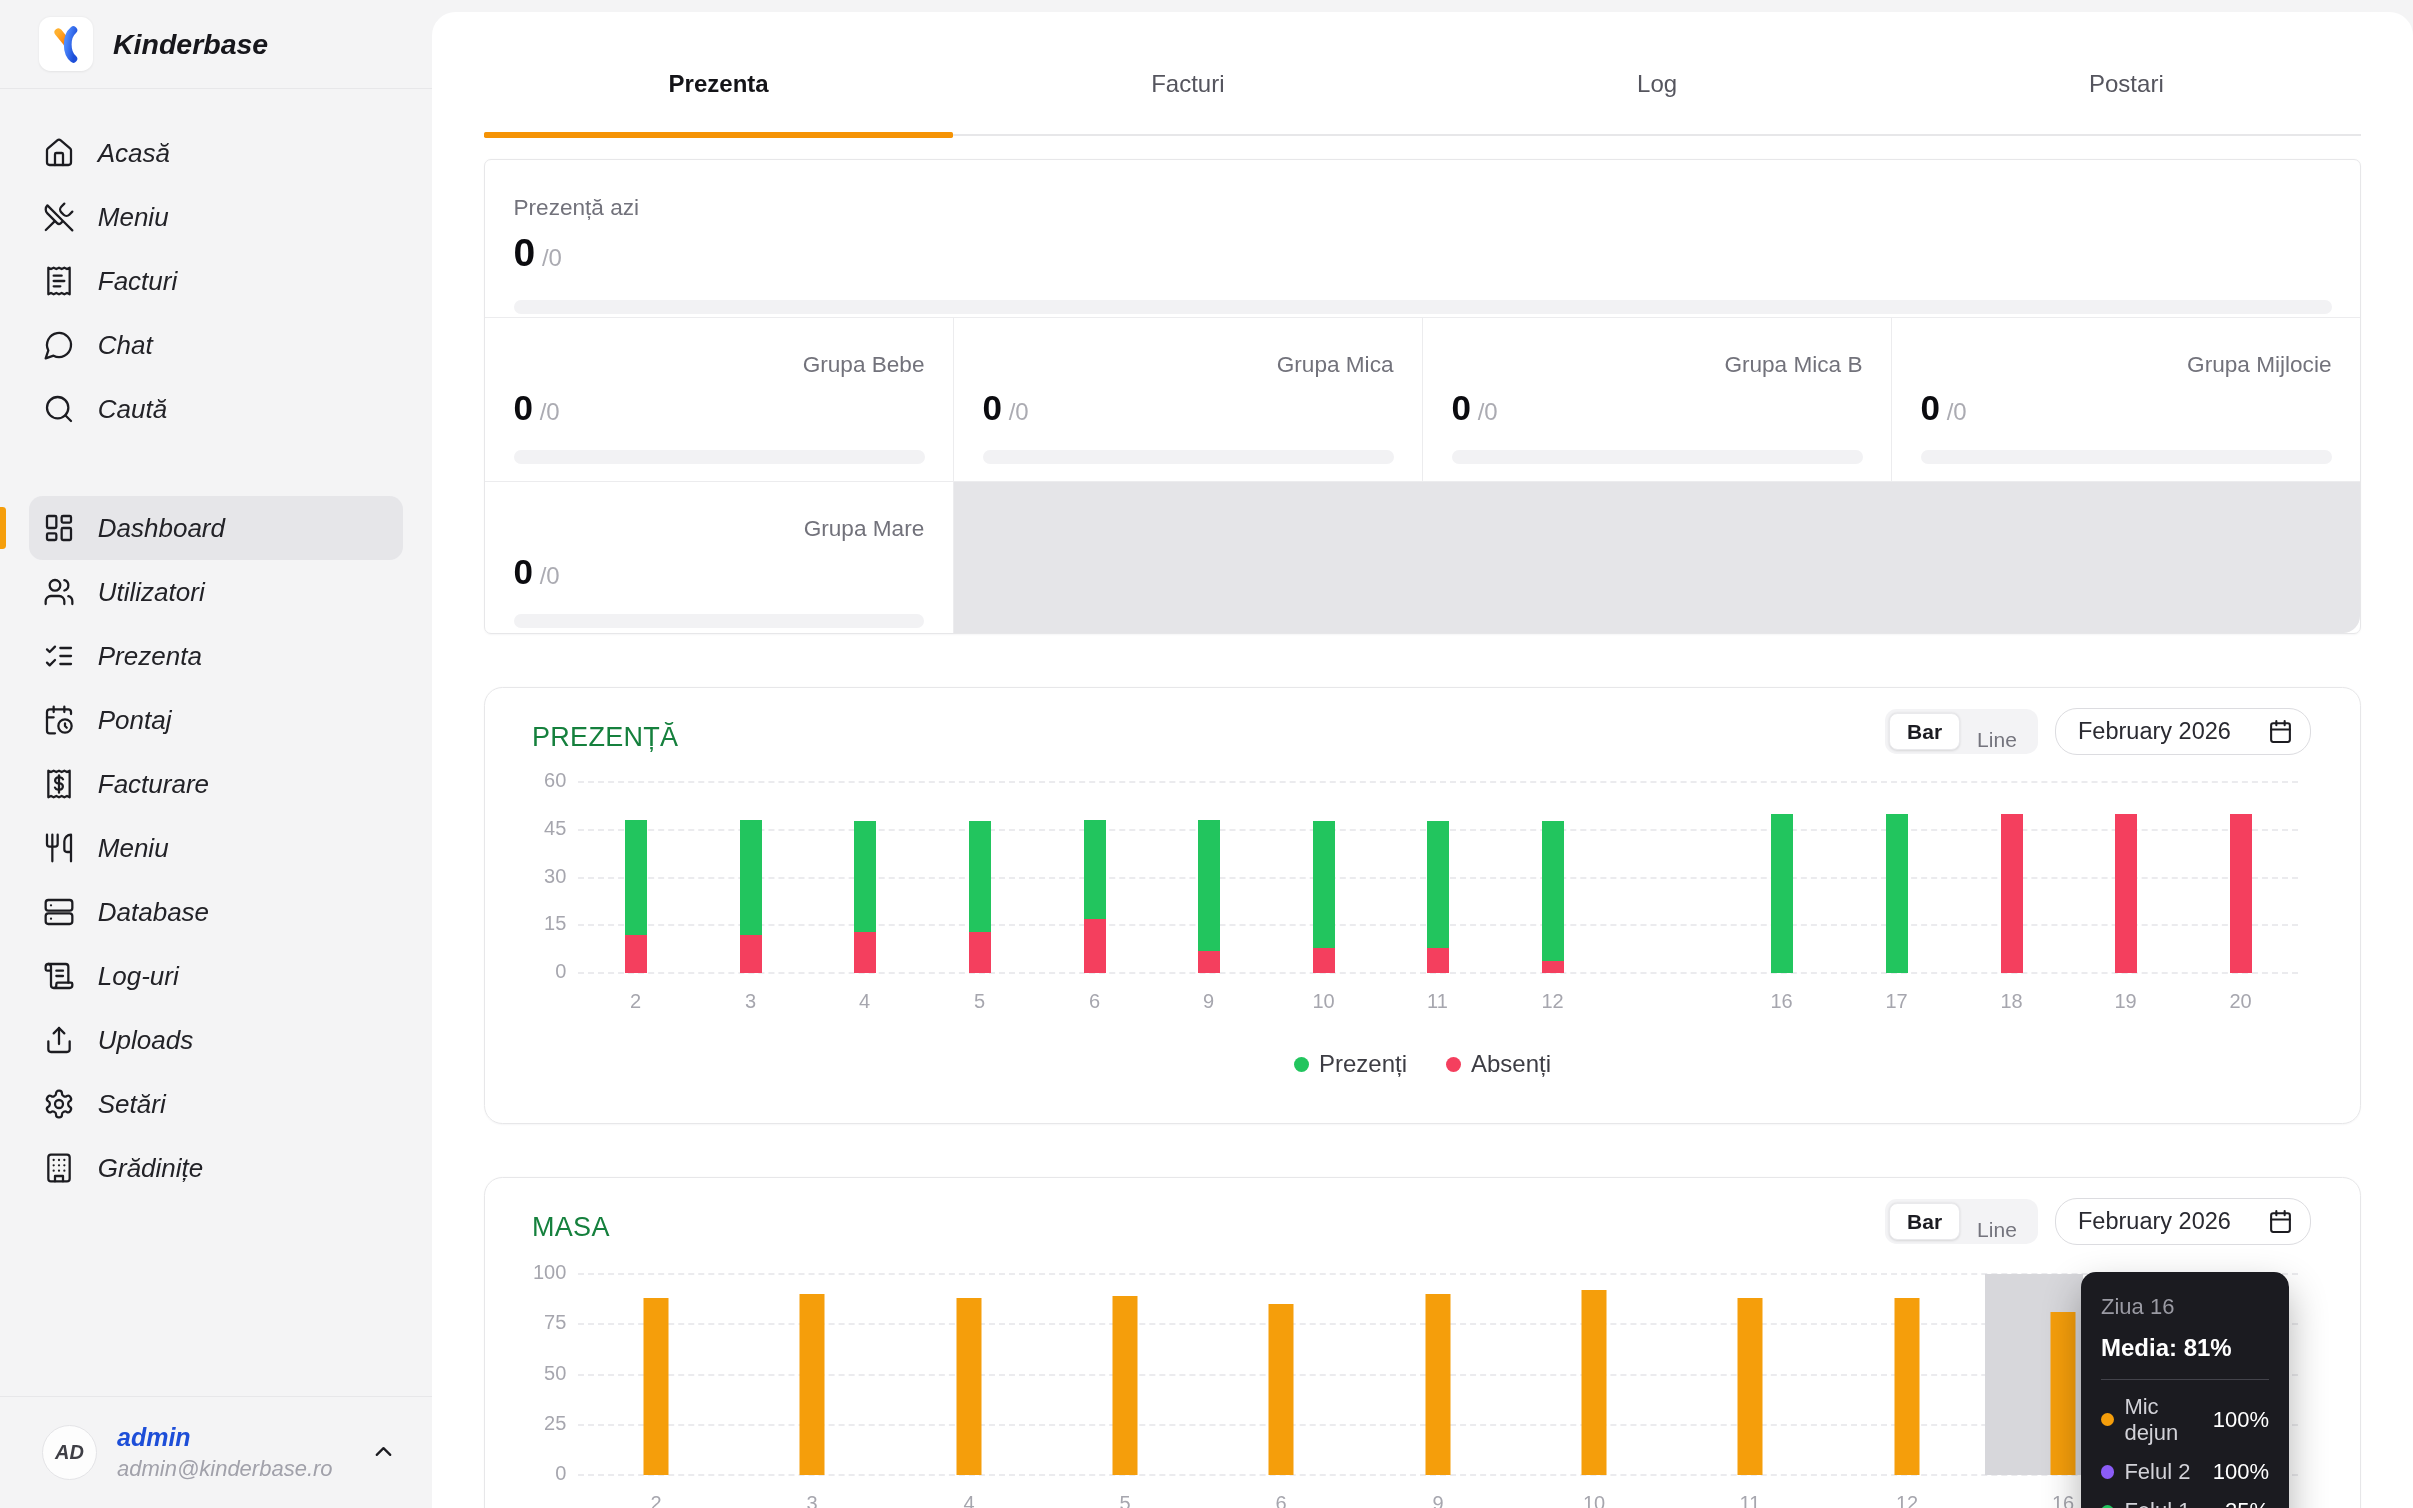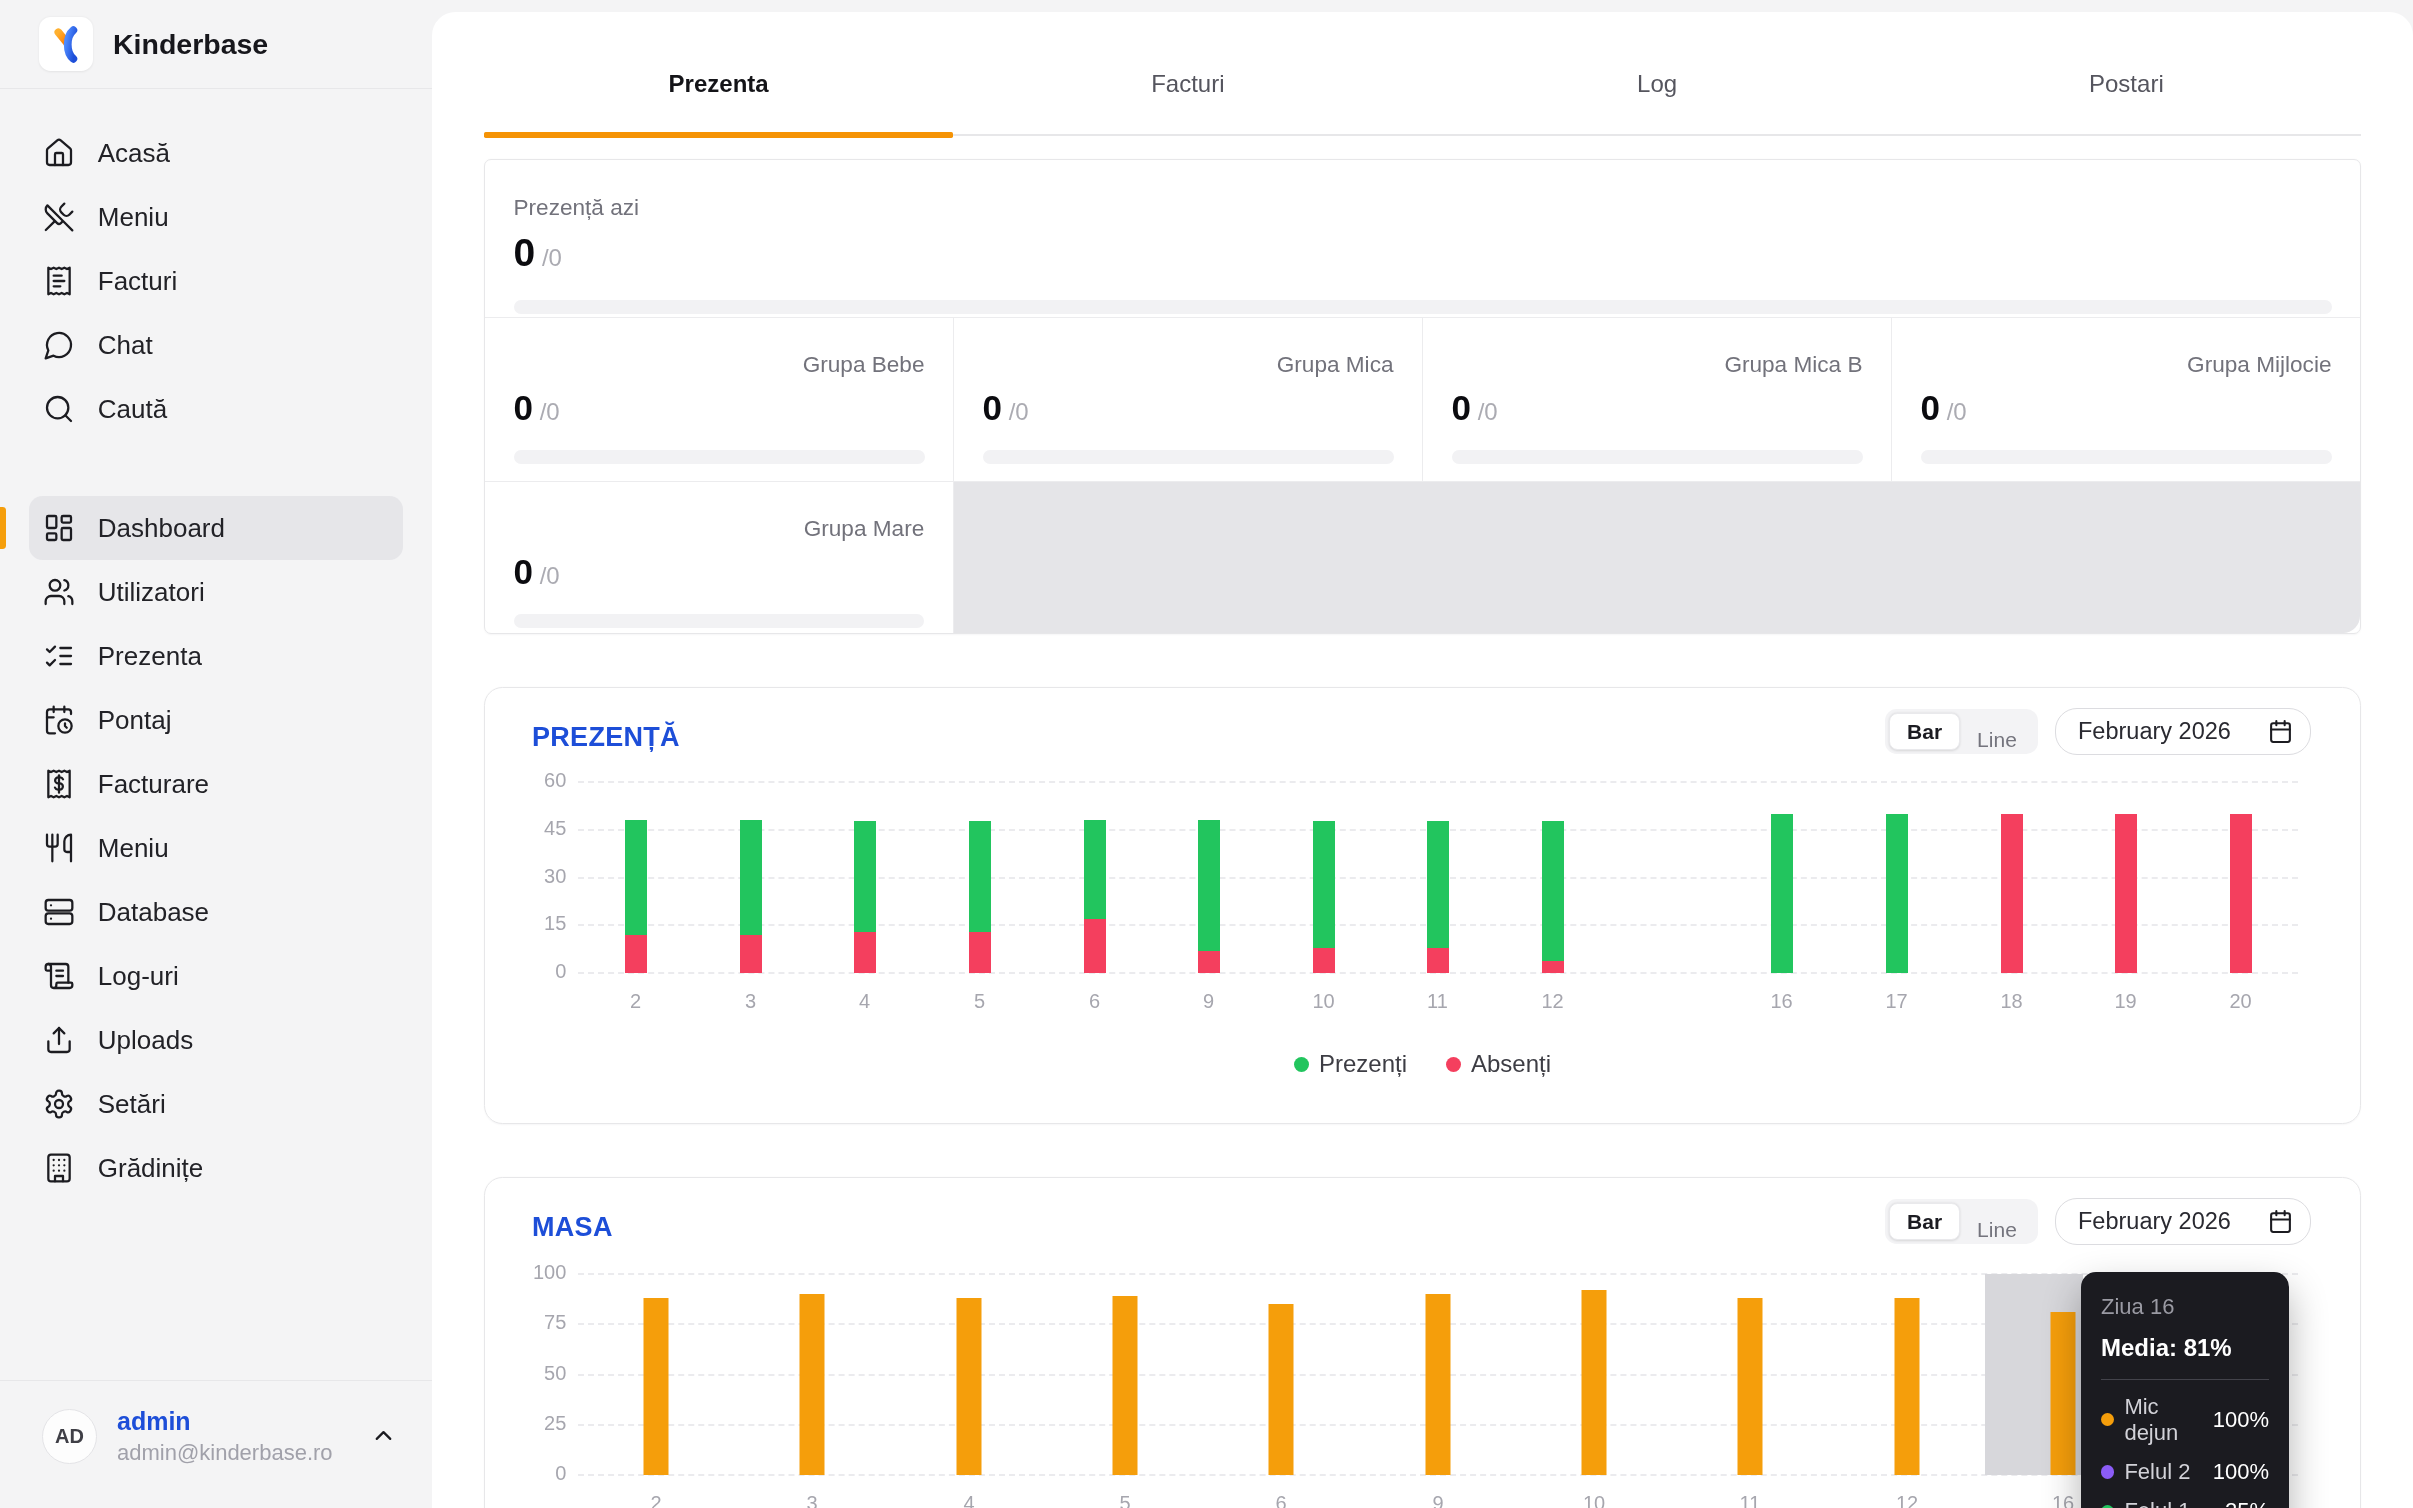--- a/index.html
+++ b/index.html
@@ -1,20 +1,20 @@
 <!DOCTYPE html>
 <html style="font-size:13.4px"><head>
 <meta charset="utf-8">
 <style>
   * { margin:0; padding:0; box-sizing:border-box; }
   html,body { width:2413px; height:1508px; overflow:hidden; }
   body { background:#f4f4f5; font-family:"Liberation Sans", sans-serif; color:#18181b; position:relative; }
 
   
-  .sidebar { position:absolute; left:0; top:0; bottom:16px; width:432px; }
+  .sidebar { position:absolute; left:0; top:0; bottom:0; width:432px;font-style:italic; }
   .logo-row { height:89px; display:flex; align-items:center; gap:20px; padding-left:39px; border-bottom:1.7px solid #e7e7e9; }
   .logo-tile { width:54px; height:54px; background:#fff; border-radius:11.7px; display:flex; align-items:center; justify-content:center; box-shadow:0 0.8px 2.5px rgba(0,0,0,.07); }
   .brand-name { font-size:28.5px; font-weight:700; color:#17171c; }
   .nav { list-style:none; }
   .nav-1 { margin-top:32px; }
   .nav-2 { margin-top:55px; }
   .nav-item { position:relative; height:64px; margin:0 29px; padding:0 0 0 14.2px; display:flex; align-items:center; gap:22.6px; border-radius:13.4px; font-size:26px; font-weight:500; color:#222227; cursor:pointer; }
   .nav-item.active { background:#e6e6e9; }
   .active-indicator { position:absolute; left:-29px; top:11px; width:5.9px; height:42px; background:#f59e0b; border-radius:0 3.4px 3.4px 0; }
   .nav-icon { width:32px; height:32px; flex:0 0 32px; display:flex; align-items:center; justify-content:center; }
@@ -49,21 +49,21 @@
   .grid-row .gcell:last-child { border-right:none; }
   .row-2 .gcell { flex:0 0 25%; border-right:1.7px solid #ececee; }
   .gcell .stat-big { font-size:35px; }
   .gcell .track { margin-top:22px; }
   .placeholder { flex:1; background:#e5e5e8; border-bottom-right-radius:17px; }
 
   
   .chart-card { position:relative; margin:53px 52px 0; border:1.7px solid #e7e7e9; border-radius:18.4px; box-shadow:0 0.8px 1.7px rgba(16,24,40,.04); }
   .card-1 { height:437px; }
   .card-2 { height:469px; }
-  .chart-title { position:absolute; left:47px; top:34px; font-size:27px; font-weight:700; color:#1d4ed8; letter-spacing:0.3px; }
+  .chart-title { position:absolute; left:47px; top:34px; font-size:27px; font-weight:400; color:#15803d; letter-spacing:0.3px; }
   .controls { position:absolute; top:20px; right:49px; display:flex; gap:17px; align-items:center; }
   .toggle { background:#f3f3f5; border-radius:11.7px; padding:4.2px; display:flex; height:45px; }
   .tg-on { background:#fff; border:0.8px solid #e9e9ec; border-radius:8.4px; padding:0 17px; display:flex; align-items:center; font-size:21px; font-weight:600; color:#1c1c22; box-shadow:0 0.8px 2.5px rgba(0,0,0,.12); cursor:pointer; }
   .tg-off { padding:0 17px; display:flex; align-items:center; font-size:21px; color:#74747d; cursor:pointer;margin-top:16px; }
   .datebox { width:256px; height:47px; border:1.7px solid #dcdce0; border-radius:22px; display:flex; align-items:center; justify-content:space-between; padding:0 17px 0 22px; font-size:23.5px; color:#2a2a31; cursor:pointer; }
   .datebox svg { width:25px; height:25px; stroke:#1c1c21; stroke-width:2; fill:none; stroke-linecap:round; stroke-linejoin:round; }
 
   .plot { position:absolute; left:93px; width:1720px; }
   .card-1 .plot { top:94px; height:191px; }
   .card-2 .plot { top:96px; height:201px; }

